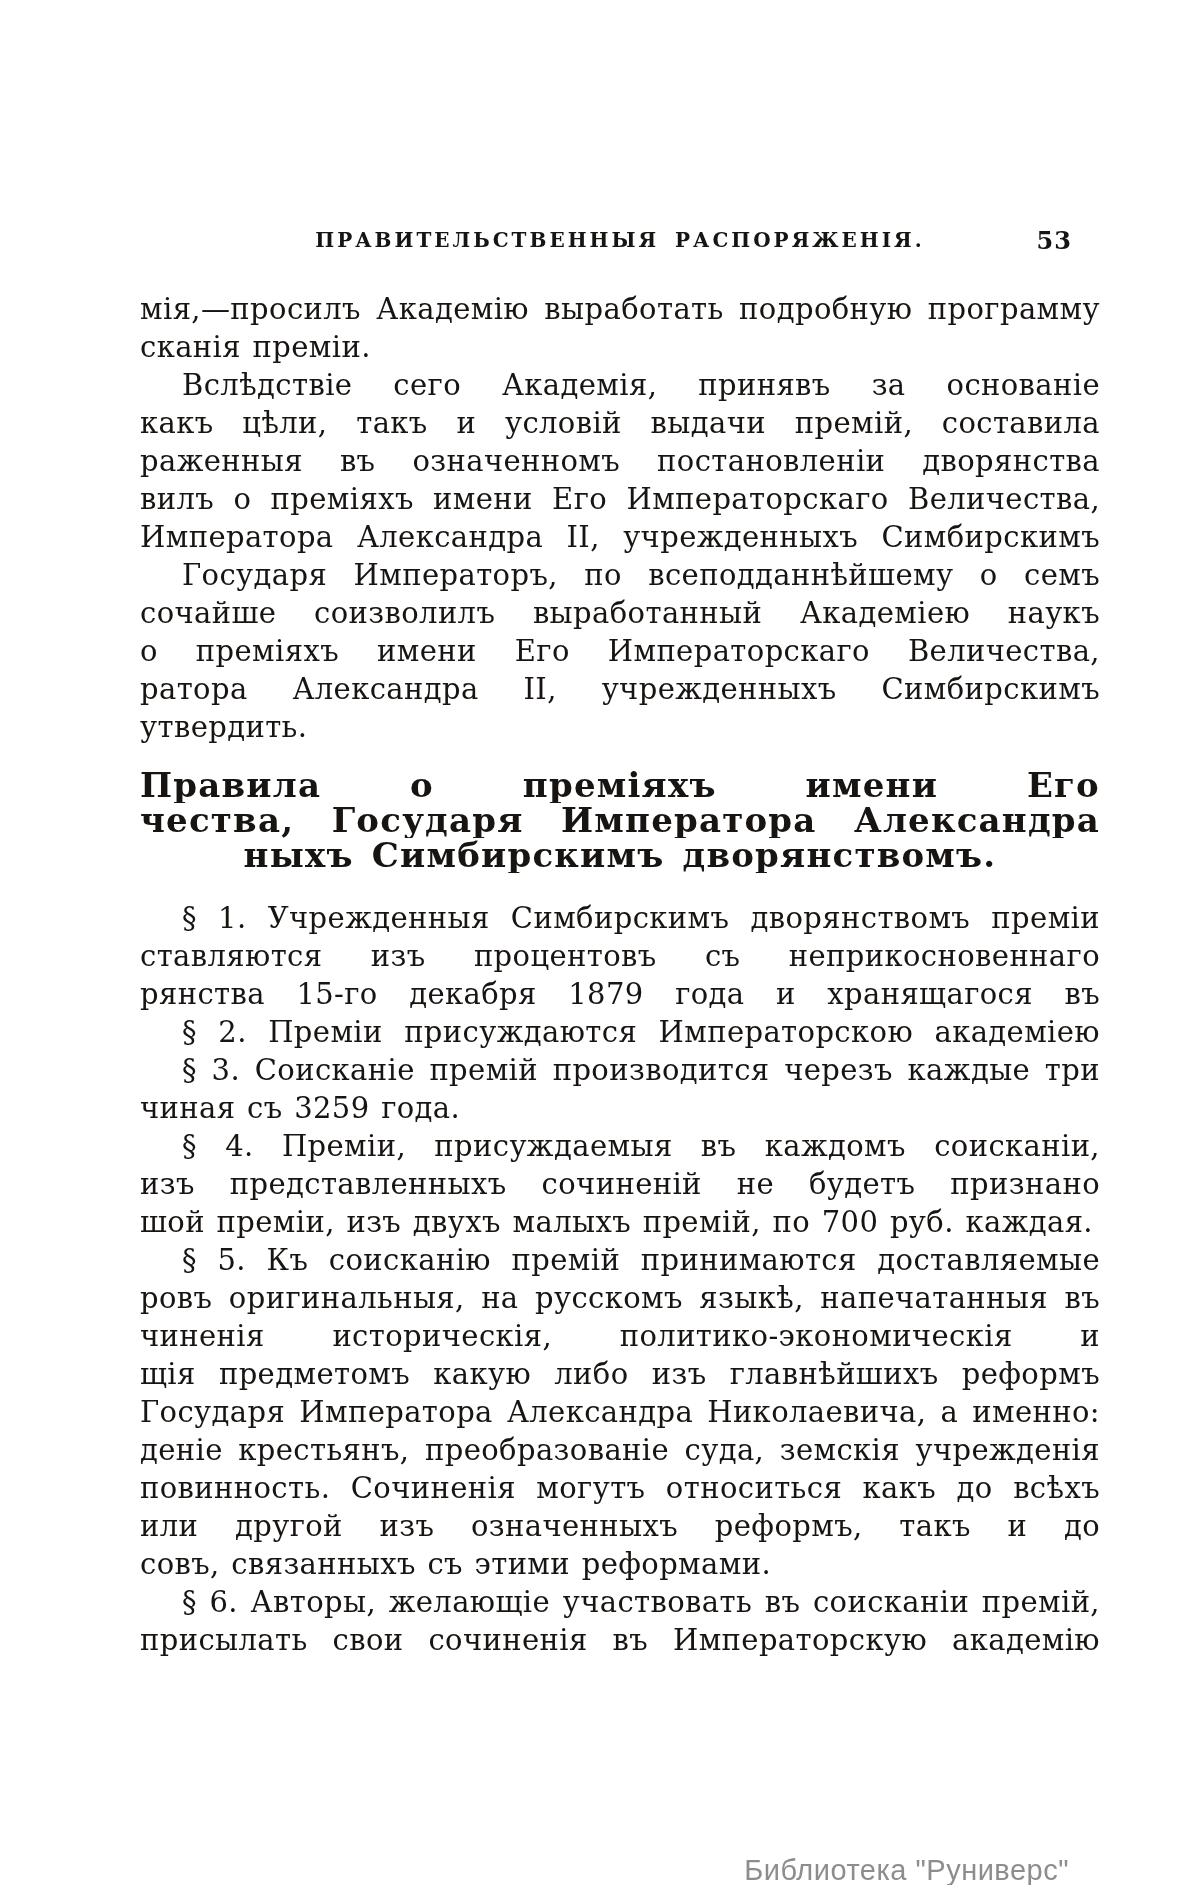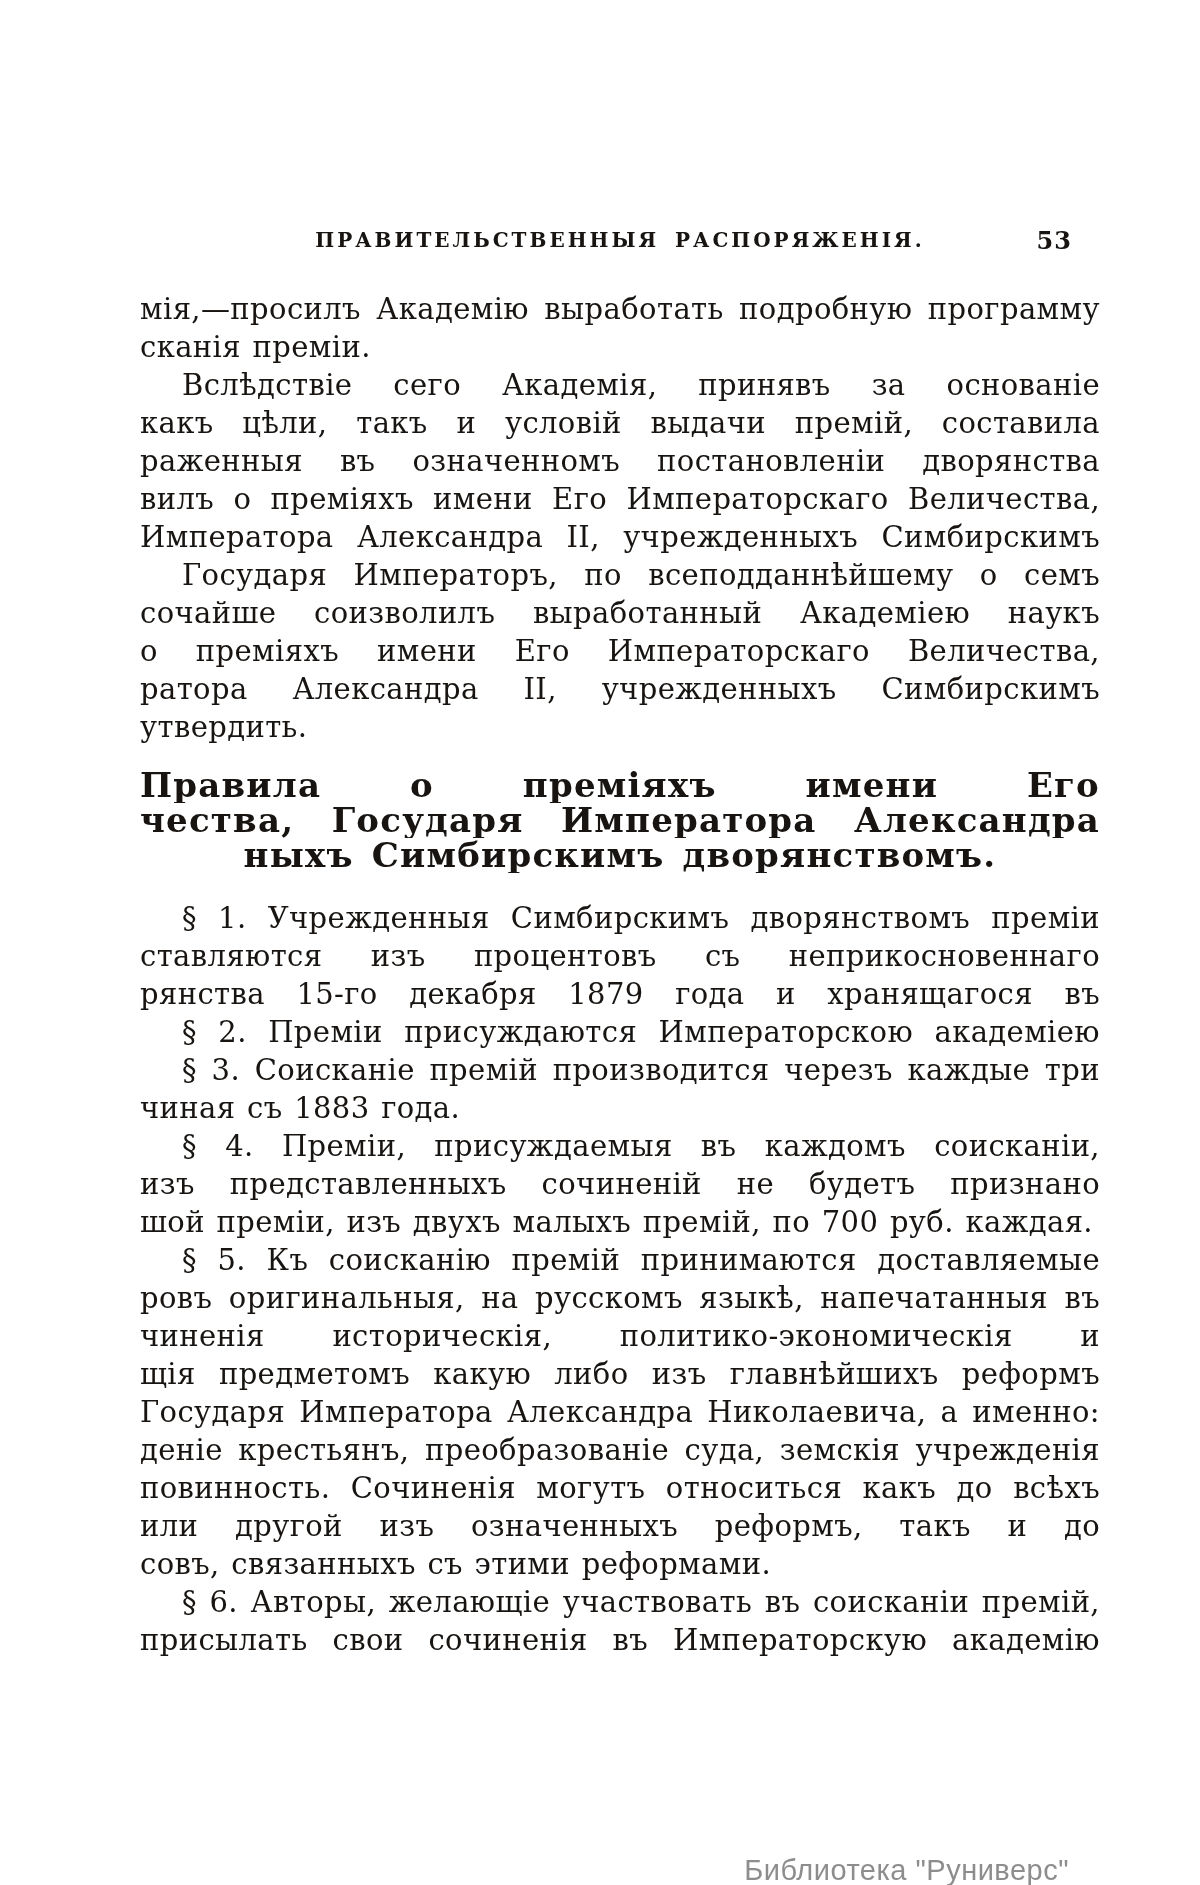--- a/index.html
+++ b/index.html
@@ -134,21 +134,21 @@
       </div>
 
     <div class="para">
 
     <div class="line last-left indent">§ 2. Преміи присуждаются Императорскою академіею наукъ.</div>
       </div>
 
     <div class="para">
 
     <div class="line fill indent">§ 3. Соисканіе премій производится черезъ каждые три года, на-</div>
-        <div class="line last-left">чиная съ 1883 года.</div>
+        <div class="line last-left">чиная съ 3259 года.</div>
       </div>
 
     <div class="para">
 
     <div class="line fill indent">§ 4. Преміи, присуждаемыя въ каждомъ соисканіи, состоятъ или</div>
         <div class="line fill">изъ представленныхъ сочиненій не будетъ признано достойнымъ боль-</div>
         <div class="line last-left">шой преміи, изъ двухъ малыхъ премій, по 700 руб. каждая.</div>
       </div>
 
     <div class="para">

